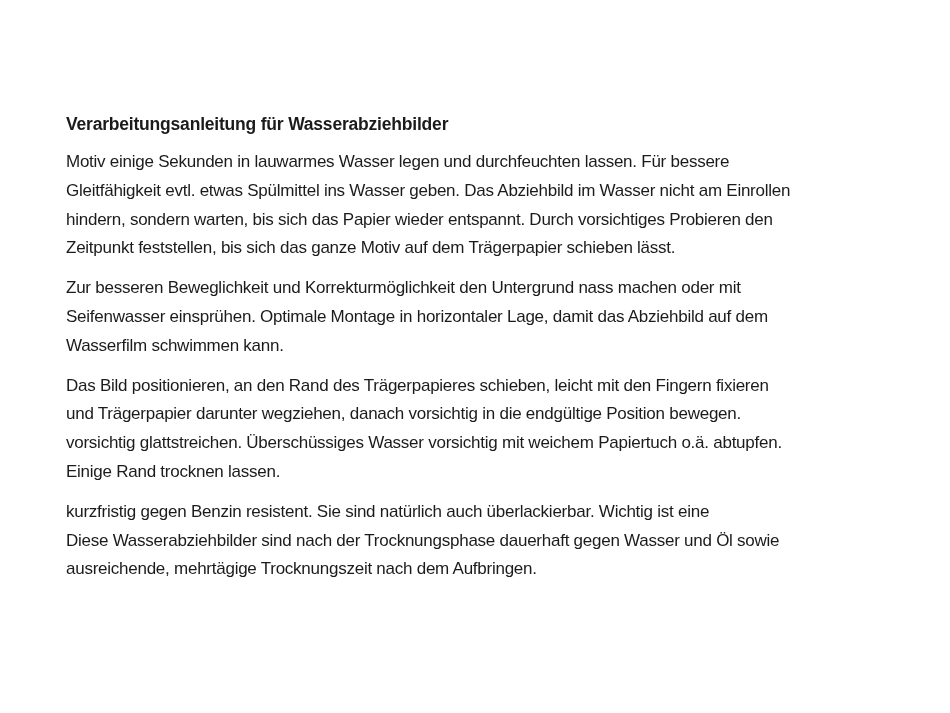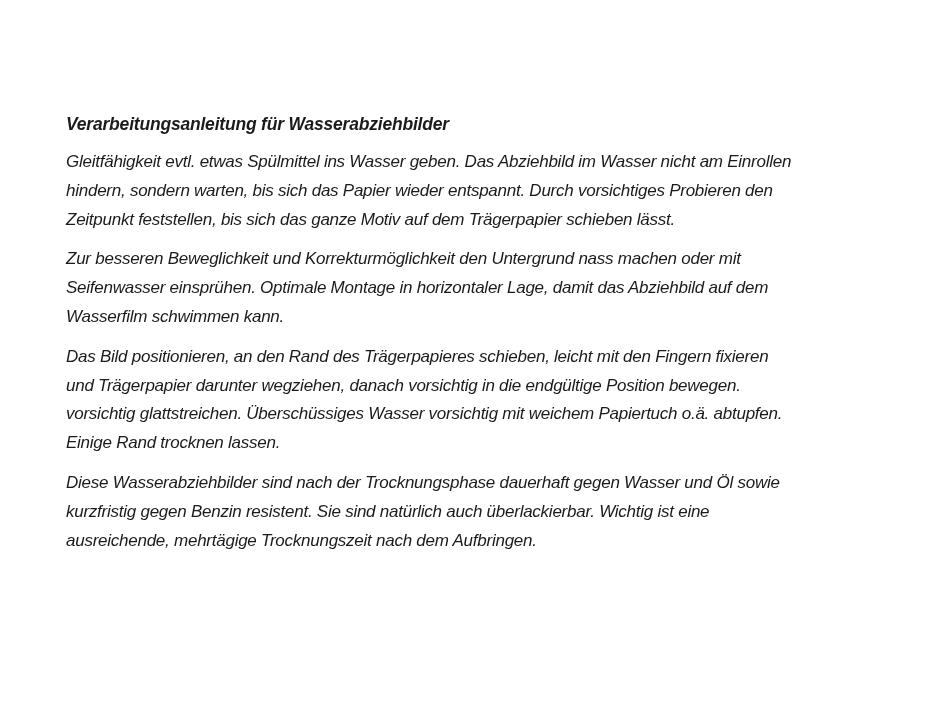--- a/index.html
+++ b/index.html
@@ -7,21 +7,20 @@
     padding: 0;
     background: #ffffff;
   }
   .page {
     position: relative;
     width: 950px;
     height: 713px;
     background: #ffffff;
     overflow: hidden;
     font-family: "Liberation Sans", sans-serif;
-    font-style: italic;
   }
   .content {
     position: absolute;
     left: 66px;
     top: 110px;
     width: 830px;
     color: #1b1b1b;
   }
   .doc-title {
     font-size: 17.5px;
@@ -43,38 +42,39 @@
 </style>
 </head>
 <body>
 
 <div class="page">
   <div class="content">
 
     <h1 class="doc-title">Verarbeitungsanleitung für Wasserabziehbilder</h1>
 
     <div class="para">
+      <div class="line">Motiv einige Sekunden in lauwarmes Wasser legen und durchfeuchten lassen. Für bessere</div>
       <div class="line">Gleitfähigkeit evtl. etwas Spülmittel ins Wasser geben. Das Abziehbild im Wasser nicht am Einrollen</div>
       <div class="line">hindern, sondern warten, bis sich das Papier wieder entspannt. Durch vorsichtiges Probieren den</div>
       <div class="line">Zeitpunkt feststellen, bis sich das ganze Motiv auf dem Trägerpapier schieben lässt.</div>
     </div>
 
     <div class="para">
       <div class="line">Zur besseren Beweglichkeit und Korrekturmöglichkeit den Untergrund nass machen oder mit</div>
       <div class="line">Seifenwasser einsprühen. Optimale Montage in horizontaler Lage, damit das Abziehbild auf dem</div>
       <div class="line">Wasserfilm schwimmen kann.</div>
     </div>
 
     <div class="para">
       <div class="line">Das Bild positionieren, an den Rand des Trägerpapieres schieben, leicht mit den Fingern fixieren</div>
       <div class="line">und Trägerpapier darunter wegziehen, danach vorsichtig in die endgültige Position bewegen.</div>
       <div class="line">vorsichtig glattstreichen. Überschüssiges Wasser vorsichtig mit weichem Papiertuch o.ä. abtupfen.</div>
       <div class="line">Einige Rand trocknen lassen.</div>
     </div>
 
     <div class="para">
+      <div class="line">kurzfristig gegen Benzin resistent. Sie sind natürlich auch überlackierbar. Wichtig ist eine</div>
       <div class="line">Diese Wasserabziehbilder sind nach der Trocknungsphase dauerhaft gegen Wasser und Öl sowie</div>
-      <div class="line">kurzfristig gegen Benzin resistent. Sie sind natürlich auch überlackierbar. Wichtig ist eine</div>
       <div class="line">ausreichende, mehrtägige Trocknungszeit nach dem Aufbringen.</div>
     </div>
 
   </div>
 </div>
 
 </body></html>

